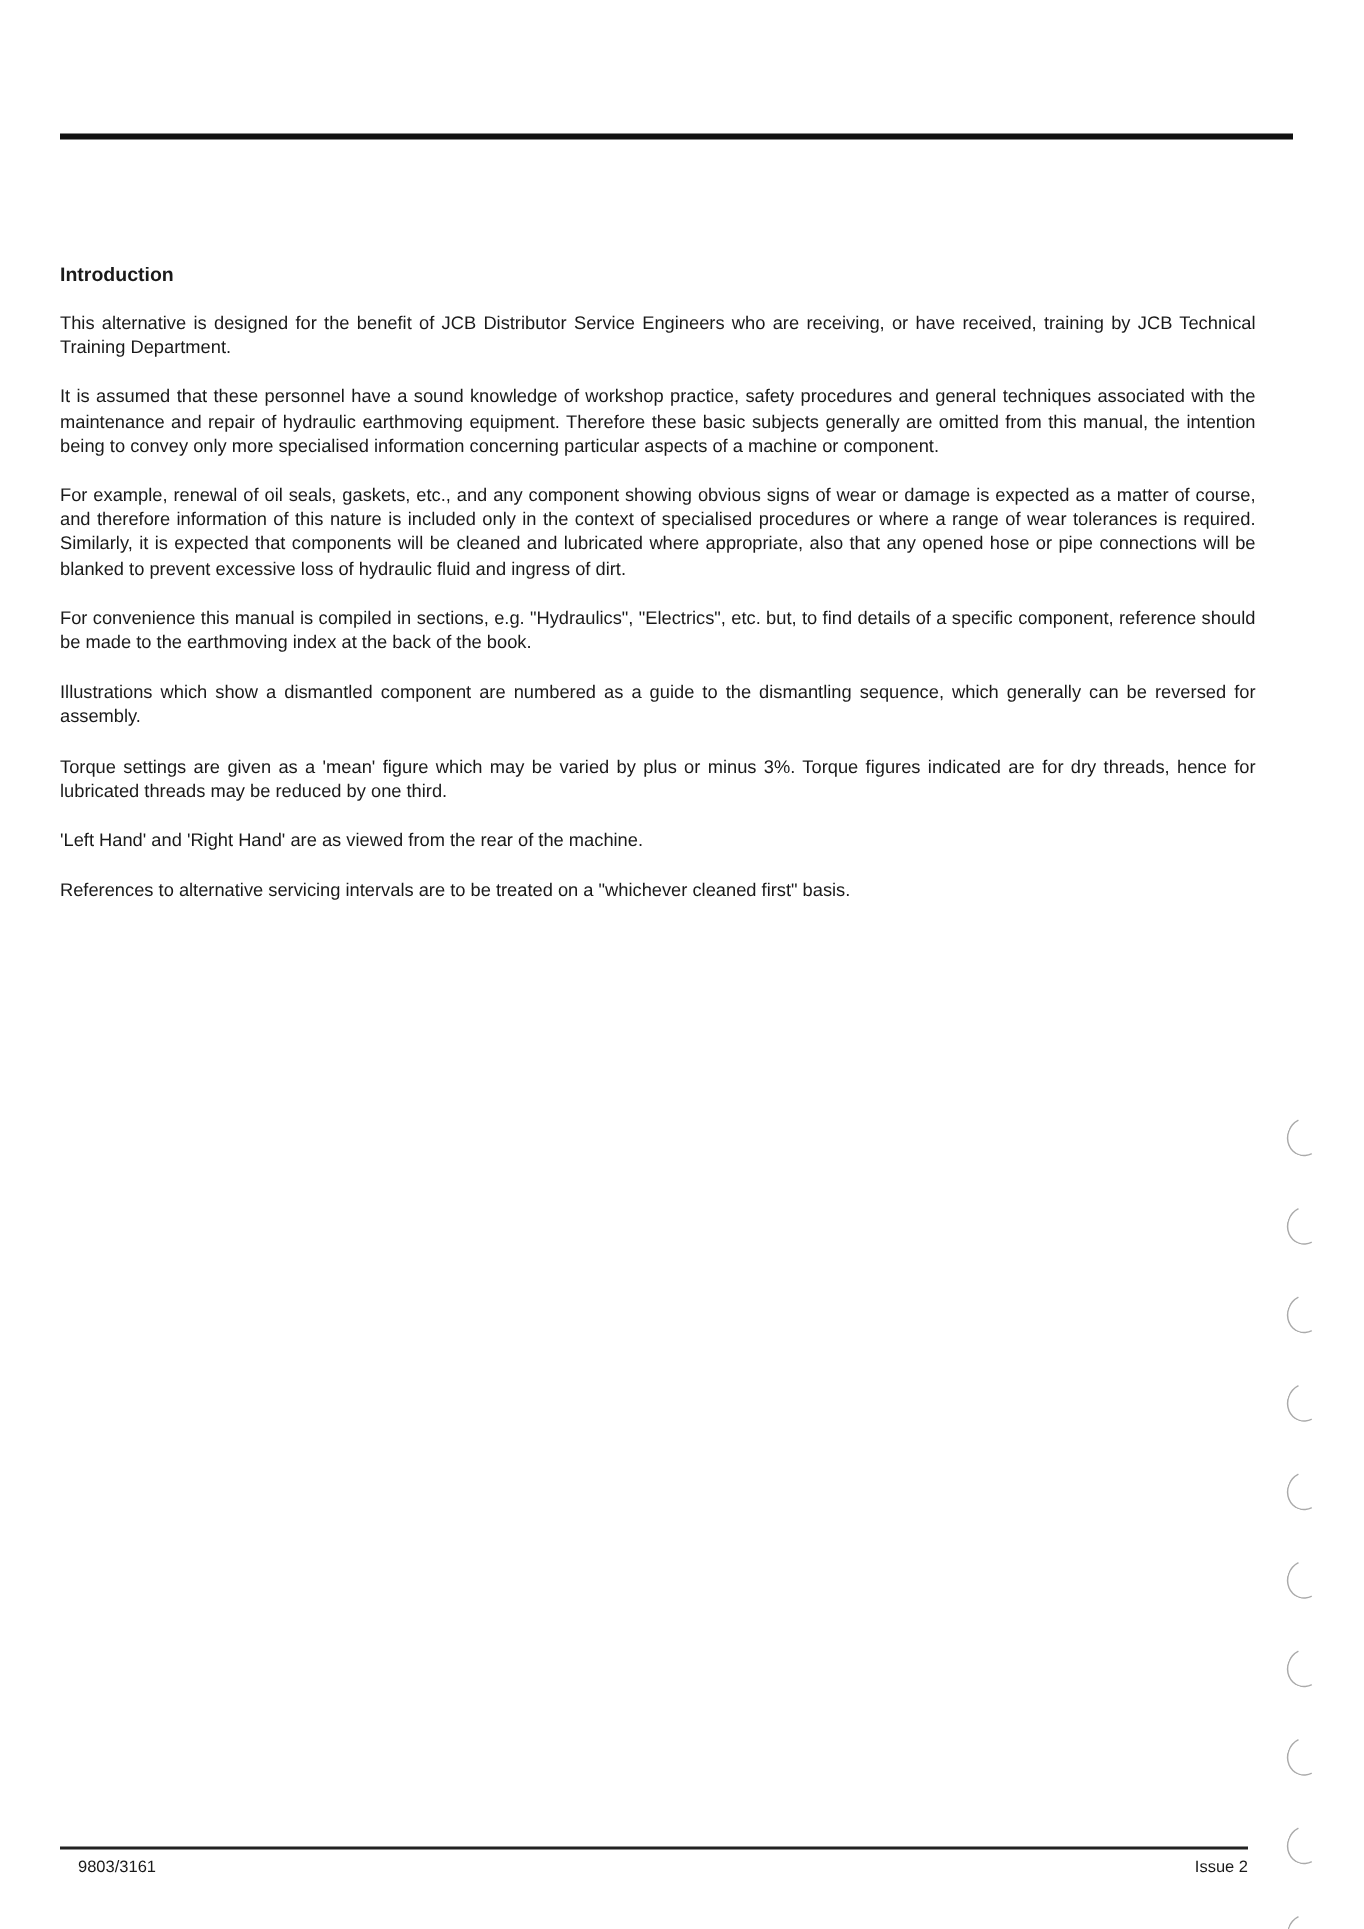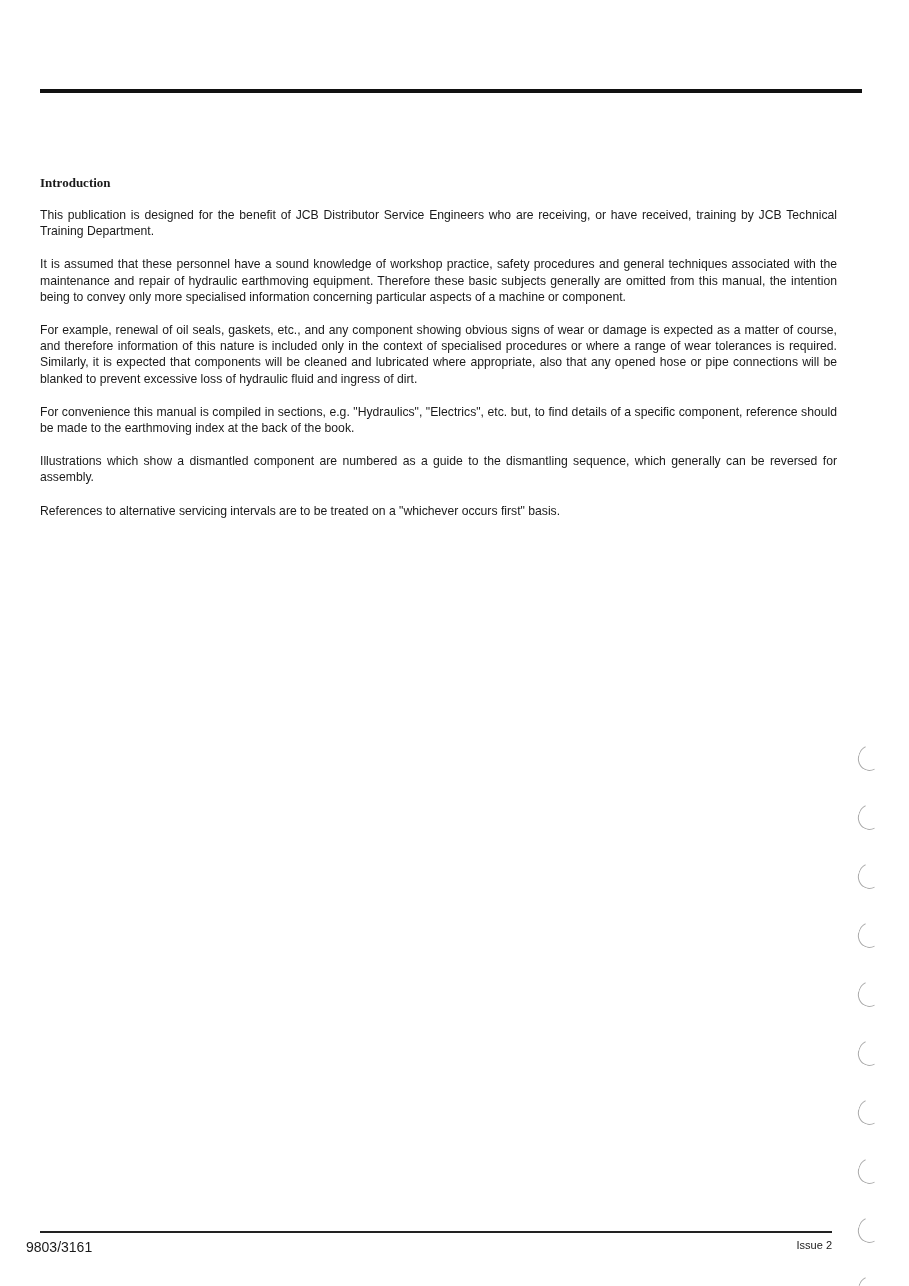--- a/index.html
+++ b/index.html
@@ -1,41 +1,43 @@
 <!DOCTYPE html>
 <html><head>
 <meta charset="utf-8">
 <style>
   html, body { margin: 0; padding: 0; background: #ffffff; }
   body { width: 909px; height: 1286px; position: relative; overflow: hidden;
          font-family: "Liberation Sans", sans-serif; color: #1a1a1a; }
   .top-rule { position: absolute; left: 40px; top: 89px; width: 822px; height: 4px; background: #111; }
   .content { position: absolute; left: 40px; top: 174px; width: 797px; }
-  h1 { font-size: 13px; font-weight: bold; margin: 0 0 16px 0; line-height: 17px; font-family: Liberation Serif, serif; }
+  h1 { font-size: 13px; font-weight: bold; margin: 0 0 16px 0; line-height: 17px; }
   p { font-size: 12.2px; line-height: 16.2px; margin: 0 0 17px 0; text-align: justify; }
   .bottom-rule { position: absolute; left: 40px; top: 1231px; width: 792px; height: 2px; background: #222; }
-  .footer-left { position: absolute; left: 26px; top: 1239px; font-size: 14px; }
+  .footer-left { position: absolute; left: 52px; top: 1239px; font-size: 11px; }
   .footer-right { position: absolute; right: 77px; top: 1239px; font-size: 11px; }
   .holes { position: absolute; left: 858px; top: 745px; width: 30px; }
   .hole { width: 22px; height: 24px; border: 1px solid #666; border-right-color: transparent; border-top-color: transparent;
           border-radius: 50%; margin-bottom: 33px; transform: rotate(20deg); opacity: 0.55; }
 </style>
 </head>
 <body>
 
 <div class="top-rule"></div>
 
 <div class="content">
   <h1>Introduction</h1>
-  <p>This publication is designed for the benefit of JCB Distributor Service Engineers who are receiving, or have received, training by JCB Technical Training Department.</p>
+  <p>This alternative is designed for the benefit of JCB Distributor Service Engineers who are receiving, or have received, training by JCB Technical Training Department.</p>
   <p>It is assumed that these personnel have a sound knowledge of workshop practice, safety procedures and general techniques associated with the maintenance and repair of hydraulic earthmoving equipment. Therefore these basic subjects generally are omitted from this manual, the intention being to convey only more specialised information concerning particular aspects of a machine or component.</p>
   <p>For example, renewal of oil seals, gaskets, etc., and any component showing obvious signs of wear or damage is expected as a matter of course, and therefore information of this nature is included only in the context of specialised procedures or where a range of wear tolerances is required. Similarly, it is expected that components will be cleaned and lubricated where appropriate, also that any opened hose or pipe connections will be blanked to prevent excessive loss of hydraulic fluid and ingress of dirt.</p>
   <p>For convenience this manual is compiled in sections, e.g. "Hydraulics", "Electrics", etc. but, to find details of a specific component, reference should be made to the earthmoving index at the back of the book.</p>
   <p>Illustrations which show a dismantled component are numbered as a guide to the dismantling sequence, which generally can be reversed for assembly.</p>
-  <p>References to alternative servicing intervals are to be treated on a "whichever occurs first" basis.</p>
+  <p>Torque settings are given as a 'mean' figure which may be varied by plus or minus 3%. Torque figures indicated are for dry threads, hence for lubricated threads may be reduced by one third.</p>
+  <p>'Left Hand' and 'Right Hand' are as viewed from the rear of the machine.</p>
+  <p>References to alternative servicing intervals are to be treated on a "whichever cleaned first" basis.</p>
 </div>
 
 <div class="holes">
   <div class="hole"></div>
   <div class="hole"></div>
   <div class="hole"></div>
   <div class="hole"></div>
   <div class="hole"></div>
   <div class="hole"></div>
   <div class="hole"></div>

